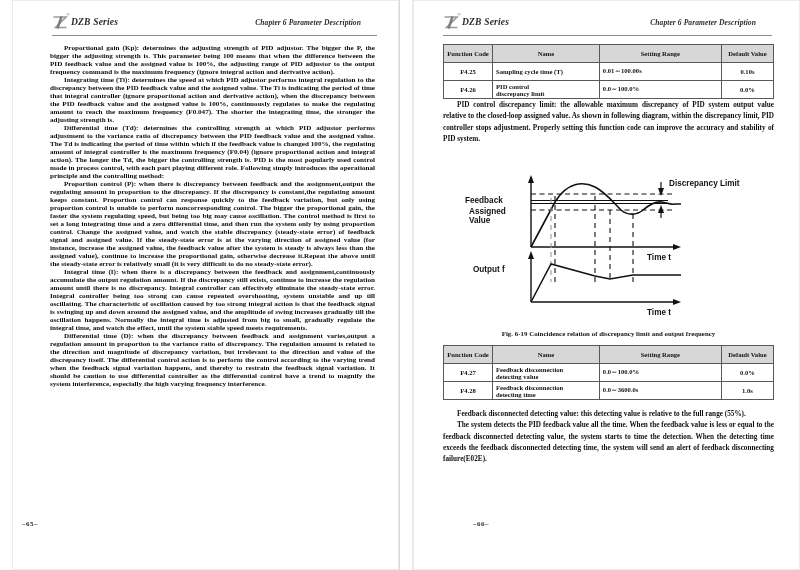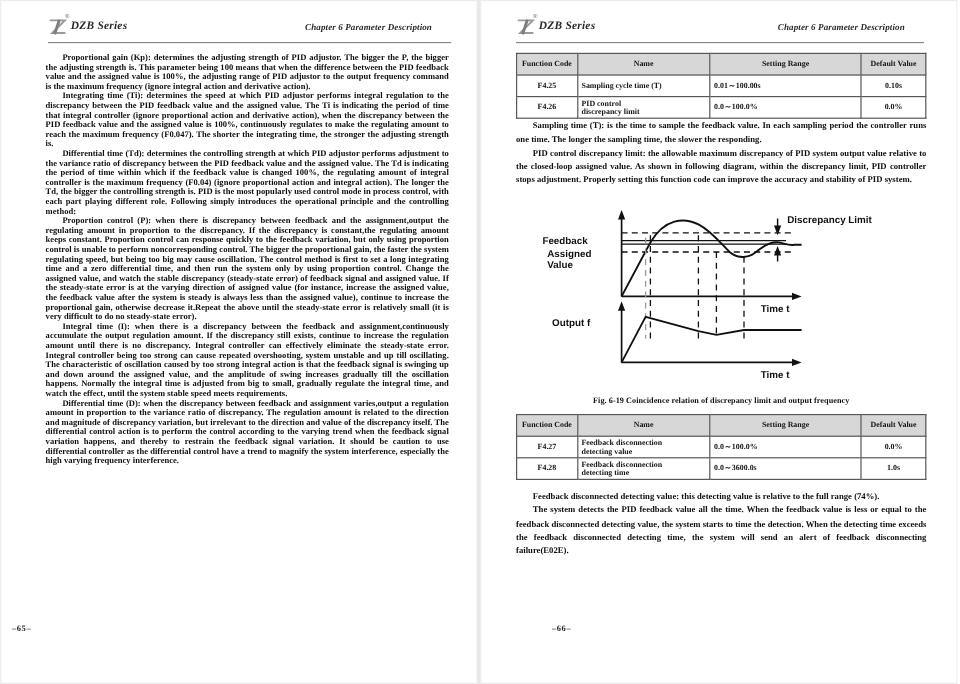--- a/index.html
+++ b/index.html
@@ -10,20 +10,21 @@
     overflow:hidden;
   }
   .spread{position:relative;width:800px;height:570px;display:flex;}
 
   .page{
     position:relative;
     width:399px;height:570px;
     background:#ffffff;
     box-sizing:border-box;
     overflow:hidden;
+    margin-left:12px;
   }
   .page.left{border-right:1px solid #d8d8d8;}
   .page.right{border-left:1px solid #e8e8e8;}
 
   
   .page::after{
     content:"";position:absolute;left:0;top:0;right:0;bottom:0;
     border:1px solid #ececec;pointer-events:none;
   }
 
@@ -190,21 +191,20 @@
             <td class="c-name" style="white-space:pre-line">PID control
 discrepancy limit</td>
             <td class="c-range">0.0～100.0%</td>
             <td class="c-def">0.0%</td>
           </tr>
         </tbody>
       </table>
     </div>
 
     <div class="txt-after-t1">
-      <p class="para">Sampling time (T): is the time to sample the feedback value. In each sampling period the controller runs one time. The longer the sampling time, the slower the responding.</p>
       <p class="para">PID control discrepancy limit: the allowable maximum discrepancy of PID system output value relative to the closed-loop assigned value. As shown in following diagram, within the discrepancy limit, PID controller stops adjustment. Properly setting this function code can improve the accuracy and stability of PID system.</p>
     </div>
 
     <div class="figure">
       <svg width="343" height="152" viewBox="0 0 343 152">
         <g stroke="#111" fill="none" stroke-width="1.4">
 
           <line x1="88" y1="8" x2="88" y2="75"></line>
           <polygon points="88,3 85,11 91,11" fill="#111" stroke="none"></polygon>
           <line x1="88" y1="75" x2="233" y2="75"></line>
@@ -285,20 +285,20 @@
             <td class="c-name" style="white-space:pre-line">Feedback disconnection
 detecting time</td>
             <td class="c-range">0.0～3600.0s</td>
             <td class="c-def">1.0s</td>
           </tr>
         </tbody>
       </table>
     </div>
 
     <div class="txt-after-t2">
-      <p class="para">Feedback disconnected detecting value: this detecting value is relative to the full range (74%).</p>
+      <p class="para">Feedback disconnected detecting value: this detecting value is relative to the full range (55%).</p>
       <p class="para">The system detects the PID feedback value all the time. When the feedback value is less or equal to the feedback disconnected detecting value, the system starts to time the detection. When the detecting time exceeds the feedback disconnected detecting time, the system will send an alert of feedback disconnecting failure(E02E).</p>
     </div>
 
     <div class="pageno">–66–</div>
   </div>
 
 </div>
 
 </body></html>

